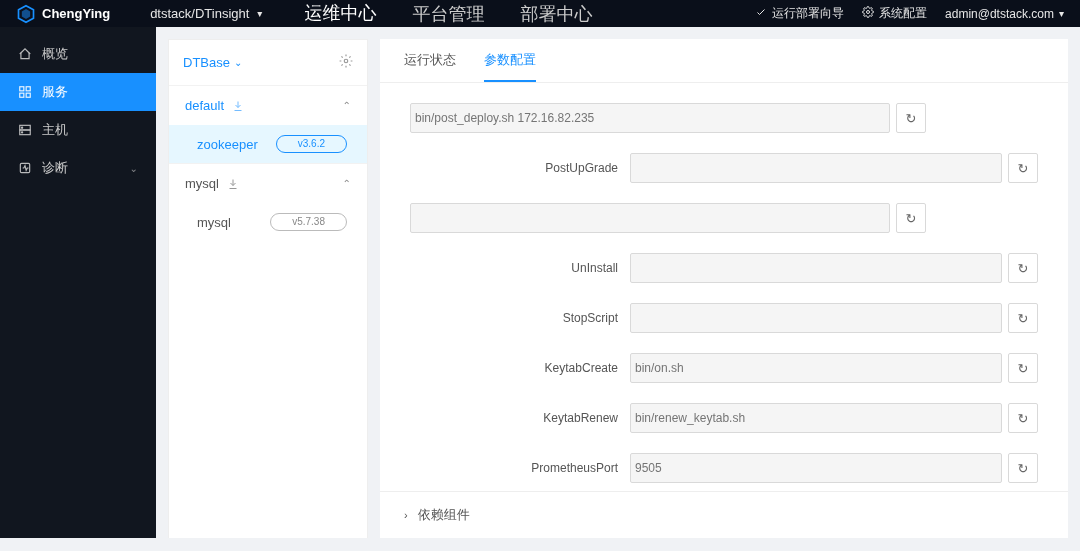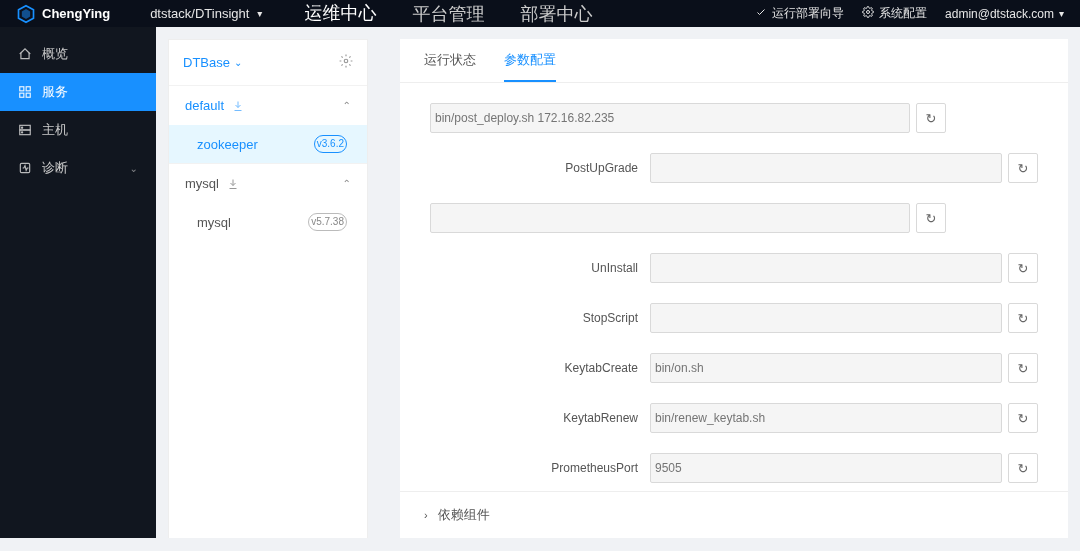--- a/index.html
+++ b/index.html
@@ -16,31 +16,31 @@
   .topbar-right-item { display: flex; align-items: center; gap: 5px; cursor: pointer; }
   
   .page { display: flex; height: calc(100vh - 40px); }
   
   .sidebar { width: 156px; background: #11161f; color: #ccc; padding-top: 8px; }
   .side-item { display: flex; align-items: center; gap: 10px; padding: 10px 18px; cursor: pointer; font-size: 13px; }
   .side-item.active { background: #1890ff; color: #fff; }
   .side-item .chev { margin-left: auto; font-size: 10px; opacity:.6;}
   .side-ic { width:14px; height:14px; display:inline-flex; opacity:.9;}
   
-  .content { flex: 1; display: flex; background:#f0f2f5;gap:20px; }
+  .content { flex: 1; display: flex; background:#f0f2f5; }
   
   .tree-panel { width: 200px; background: #fff; margin: 12px 0 0 12px; border:1px solid #eee; display:flex; flex-direction:column; height: fit-content; min-height: 520px;}
   .tree-head { display:flex; align-items:center; justify-content:space-between; padding: 14px 14px; color:#1890ff; cursor:pointer;}
   .tree-head .gear { color:#999; }
   .tree-group { display:flex; align-items:center; justify-content:space-between; padding:12px 16px; border-top:1px solid #f2f2f2; cursor:pointer; color:#555;}
   .tree-group.active { color:#1890ff; }
   .tree-group .gname { display:flex; align-items:center; gap:8px;}
   .tree-leaf { display:flex; align-items:center; justify-content:space-between; padding:10px 20px 10px 28px; cursor:pointer; color:#555;}
   .tree-leaf.active { background:#e6f7ff; color:#1890ff; }
-  .badge { border:1px solid #1890ff; color:#1890ff; border-radius: 9px; padding:0 2px; font-size:10px; line-height:16px;}
+  .badge { border:1px solid #1890ff; color:#1890ff; border-radius: 9px; padding:0 21px; font-size:10px; line-height:16px;}
   .badge.gray { border-color:#bbb; color:#888;}
   .caret { font-size:10px; color:#888; }
   .dl-ic { width:12px; height:12px; display:inline-flex; opacity:.6;}
   
   .main { flex:1; margin:12px 12px 0 12px; background:#fff; display:flex; flex-direction:column; min-width:0;}
   .tabs { display:flex; gap:28px; padding:12px 24px 0; border-bottom:1px solid #eee;}
   .tab { padding-bottom:11px; color:#555; cursor:pointer;}
   .tab.active { color:#1890ff; border-bottom:2px solid #1890ff;}
   .form-area { padding: 20px 30px 12px; overflow:auto;}
   .row { display:flex; align-items:center; margin-bottom:20px; }

